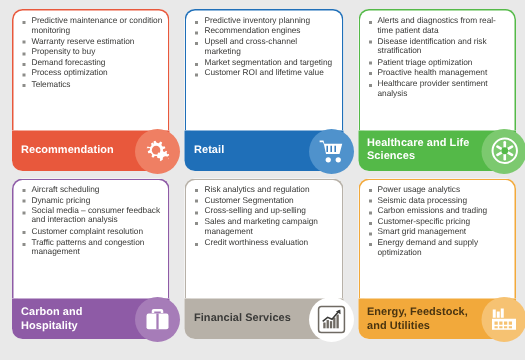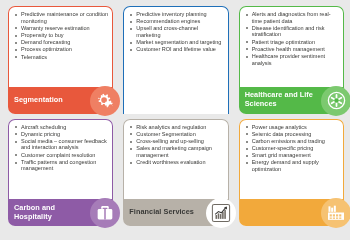--- a/index.html
+++ b/index.html
@@ -150,21 +150,21 @@
         <ul class="bullets">
           <li>Predictive maintenance or condition monitoring</li>
           <li>Warranty reserve estimation</li>
           <li>Propensity to buy</li>
           <li>Demand forecasting</li>
           <li>Process optimization</li>
           <li>Telematics</li>
         </ul>
       </div>
       <div class="banner">
-        <div class="banner-title">Segmentation</div>
+        <div class="banner-title">Recommendation</div>
         <div class="icon-badge">
           <svg width="22" height="22" viewBox="0 0 24 24" aria-hidden="true">
             <g fill="#ffffff">
               <path d="M9.2 4.6l1.3-.5.9 1.6a5 5 0 0 1 1.5.3l1.3-1.3 1.2.8-.6 1.7c.3.4.6.8.8 1.2l1.8-.1.3 1.4-1.7.7c0 .5-.1 1-.2 1.4l1.4 1.1-.7 1.2-1.8-.4c-.3.4-.7.7-1.1 1l.2 1.8-1.4.4-.9-1.6c-.5 0-1 0-1.5-.1l-1.1 1.4-1.2-.7.4-1.8a5 5 0 0 1-1-1.1l-1.8.2-.4-1.4 1.6-.9a5 5 0 0 1 0-1.5L4.1 9.6l.7-1.2 1.8.5c.3-.4.6-.8 1-1.1L7.4 6l1.3-.5.5 1.4z"></path>
               <circle cx="11" cy="11" r="3.1" fill="#ef7f63"></circle>
               <path d="M17.6 14.8l1-.4.7 1.2c.4 0 .8.1 1.1.2l1-1 .9.6-.5 1.3c.2.3.4.6.6.9l1.3-.1.2 1-1.2.5c0 .4-.1.7-.2 1l1 .8-.5.9-1.3-.3c-.2.3-.5.5-.8.7l.1 1.3h-1l-.7-1.2c-.4 0-.7 0-1.1-.1l-.8 1-.9-.5.3-1.3c-.3-.2-.5-.5-.7-.8l-1.3.1-.3-1 1.2-.6v-1.1l-1-.8.5-.9 1.3.4c.2-.3.4-.6.7-.8l-.1-1.3z" transform="translate(-1.5,-2.2) scale(0.92)"></path>
               <circle cx="17.9" cy="17.6" r="2.1" fill="#ef7f63"></circle>
             </g>
           </svg>
         </div>
@@ -175,20 +175,35 @@
   <div class="cell">
     <div class="card c-retail">
       <div class="card-body">
         <ul class="bullets">
           <li>Predictive inventory planning</li>
           <li>Recommendation engines</li>
           <li>Upsell and cross-channel marketing</li>
           <li>Market segmentation and targeting</li>
           <li>Customer ROI and lifetime value</li>
         </ul>
+      </div>
+      <div class="banner">
+        <div class="banner-title">Retail</div>
+        <div class="icon-badge">
+          <svg width="20" height="20" viewBox="0 0 24 24" aria-hidden="true">
+            <g fill="#ffffff">
+              <path d="M2.5 3.2h3.1l.7 2.6h14.3l-2.2 8.1H7.6L6 6.6 5.2 4.6H2.5z"></path>
+              <rect x="8" y="7.4" width="1.1" height="5" fill="#1f6fb8"></rect>
+              <rect x="11.2" y="7.4" width="1.1" height="5" fill="#1f6fb8"></rect>
+              <rect x="14.4" y="7.4" width="1.1" height="5" fill="#1f6fb8"></rect>
+              <circle cx="9.4" cy="18.6" r="2.1"></circle>
+              <circle cx="17.4" cy="18.6" r="2.1"></circle>
+            </g>
+          </svg>
+        </div>
       </div>
     </div>
   </div>
 
   <div class="cell">
     <div class="card c-healthcare">
       <div class="card-body">
         <ul class="bullets">
           <li>Alerts and diagnostics from real-time patient data</li>
           <li>Disease identification and risk stratification</li>
@@ -277,20 +292,21 @@
         <ul class="bullets">
           <li>Power usage analytics</li>
           <li>Seismic data processing</li>
           <li>Carbon emissions and trading</li>
           <li>Customer-specific pricing</li>
           <li>Smart grid management</li>
           <li>Energy demand and supply optimization</li>
         </ul>
       </div>
       <div class="banner">
+        <div class="banner-title">Energy, Feedstock, and Utilities</div>
         <div class="icon-badge">
           <svg width="20" height="20" viewBox="0 0 24 24" aria-hidden="true">
             <g fill="#ffffff">
               <rect x="3" y="4" width="2.4" height="6.6"></rect>
               <rect x="6.2" y="5.6" width="2.4" height="5"></rect>
               <rect x="9.4" y="3.2" width="2.4" height="7.4"></rect>
               <path d="M2.4 11.4h19.2v8.8H2.4z"></path>
               <rect x="4.4" y="13.6" width="2.6" height="2.6" fill="#f6c272"></rect>
               <rect x="8.2" y="13.6" width="2.6" height="2.6" fill="#f6c272"></rect>
               <rect x="12" y="13.6" width="2.6" height="2.6" fill="#f6c272"></rect>

